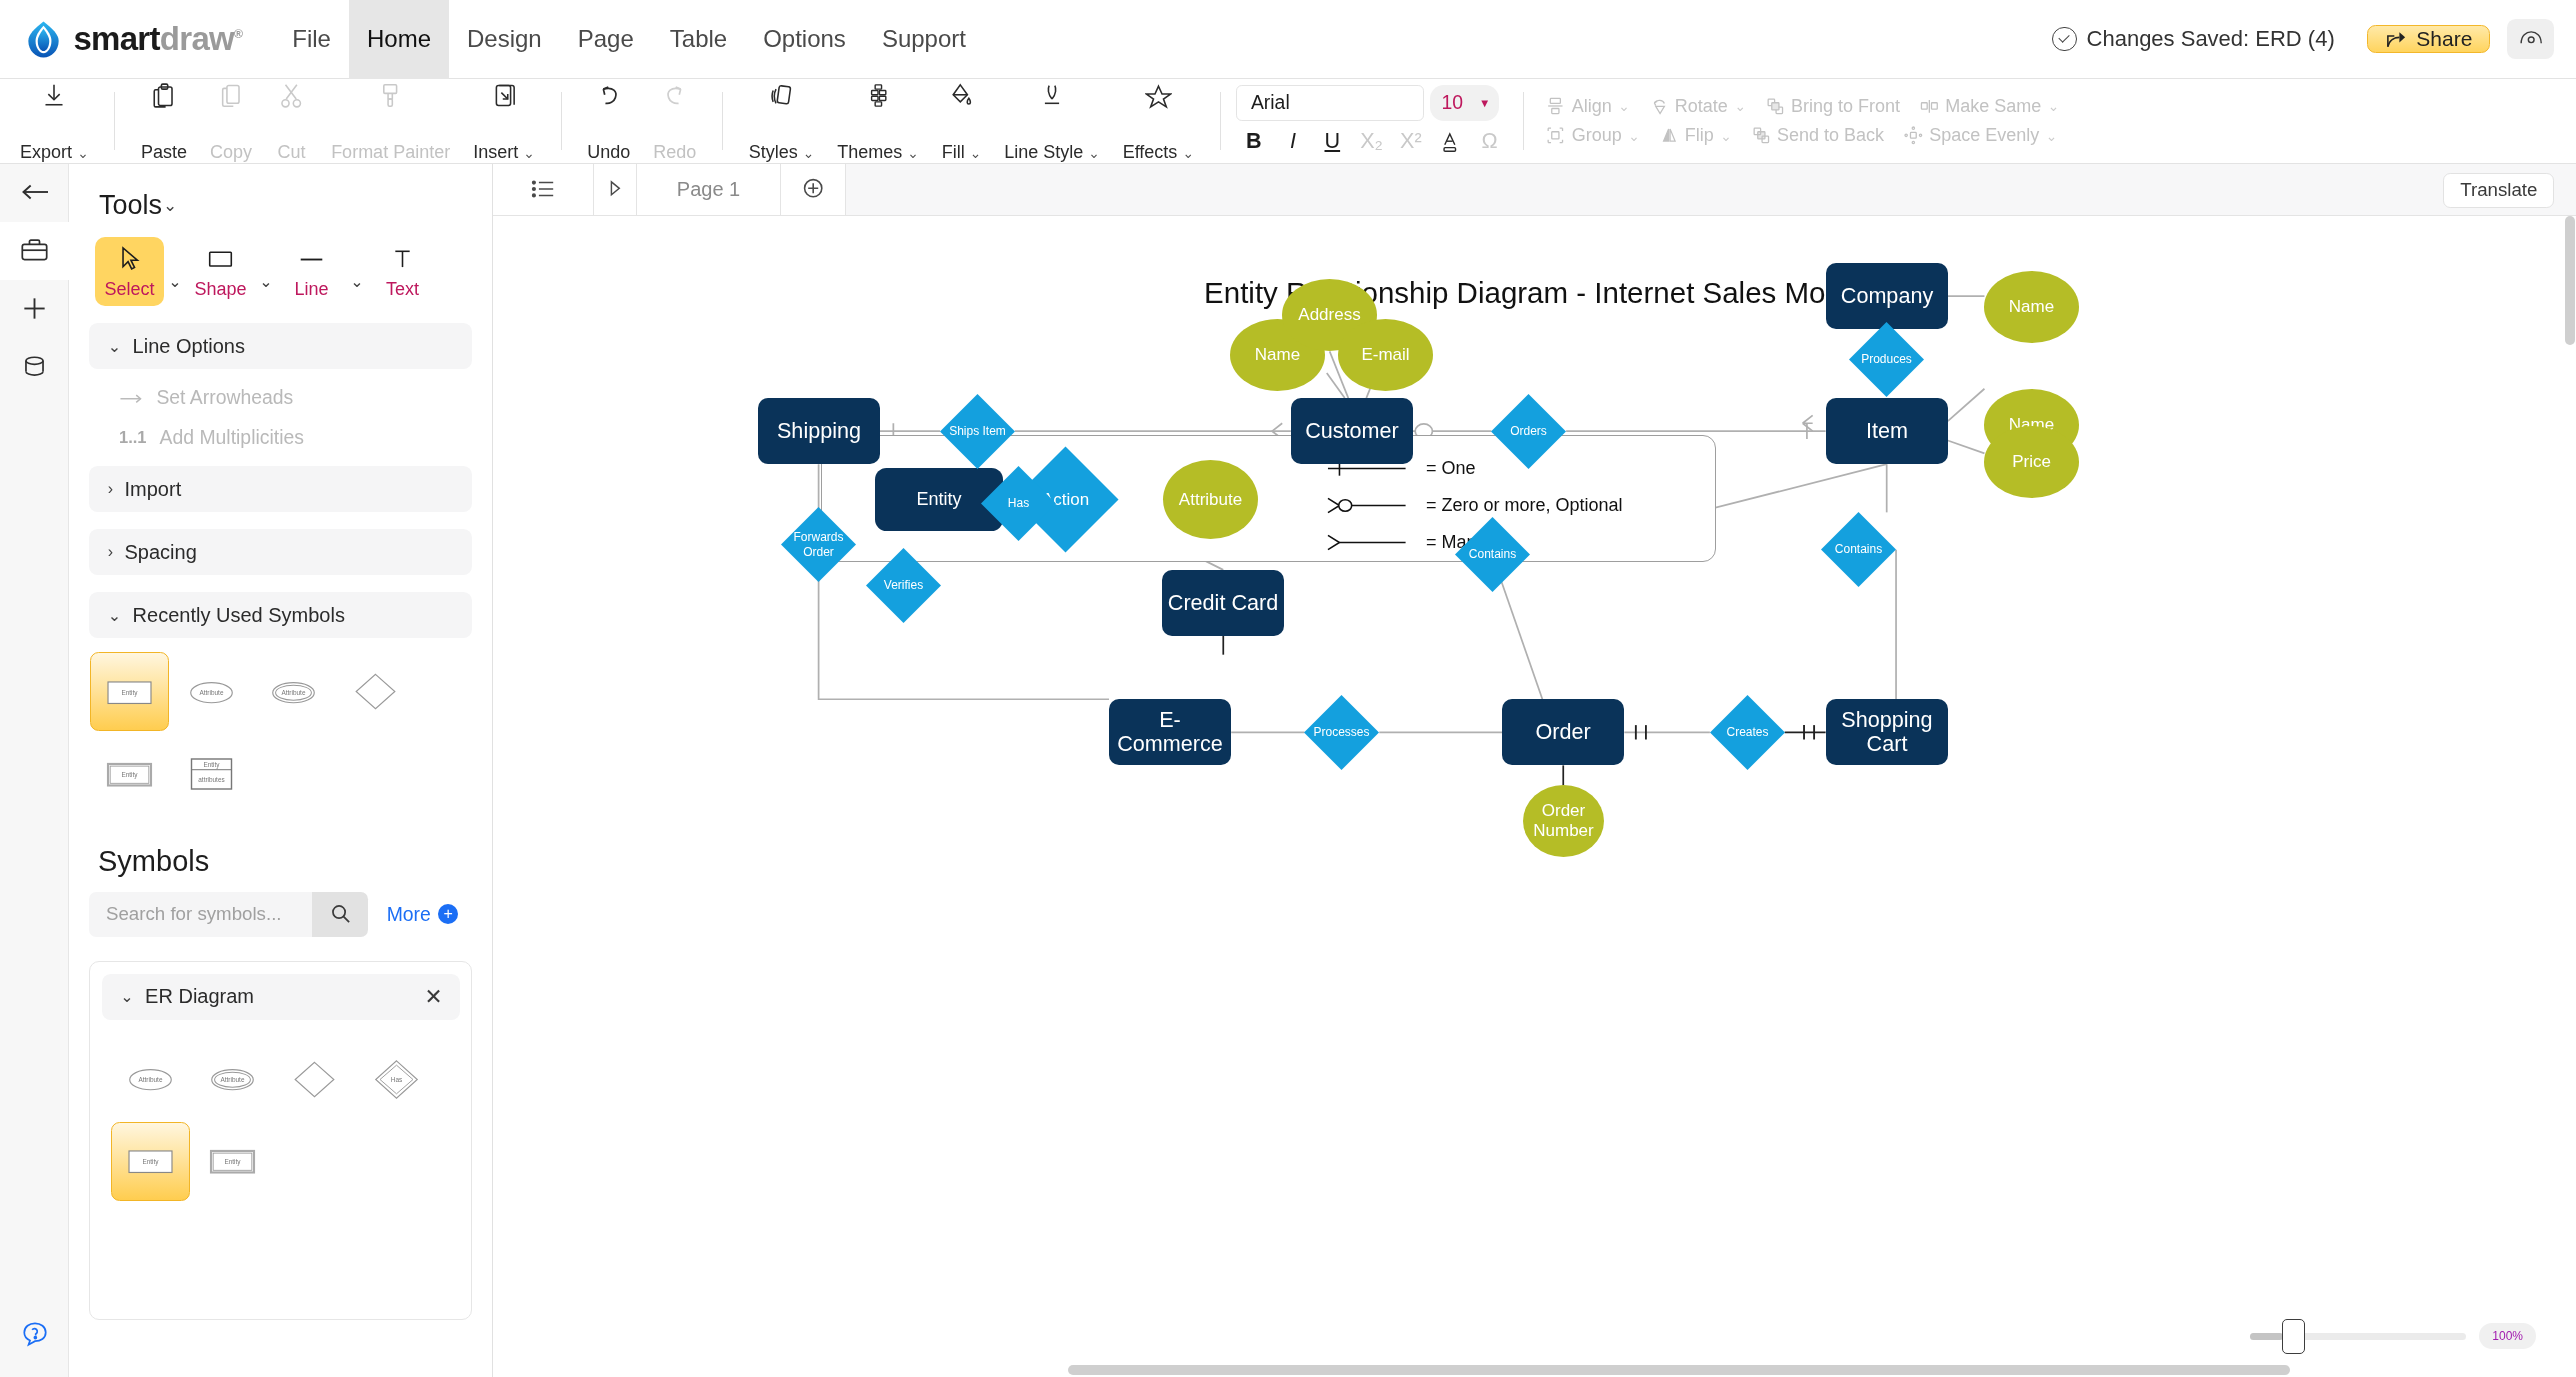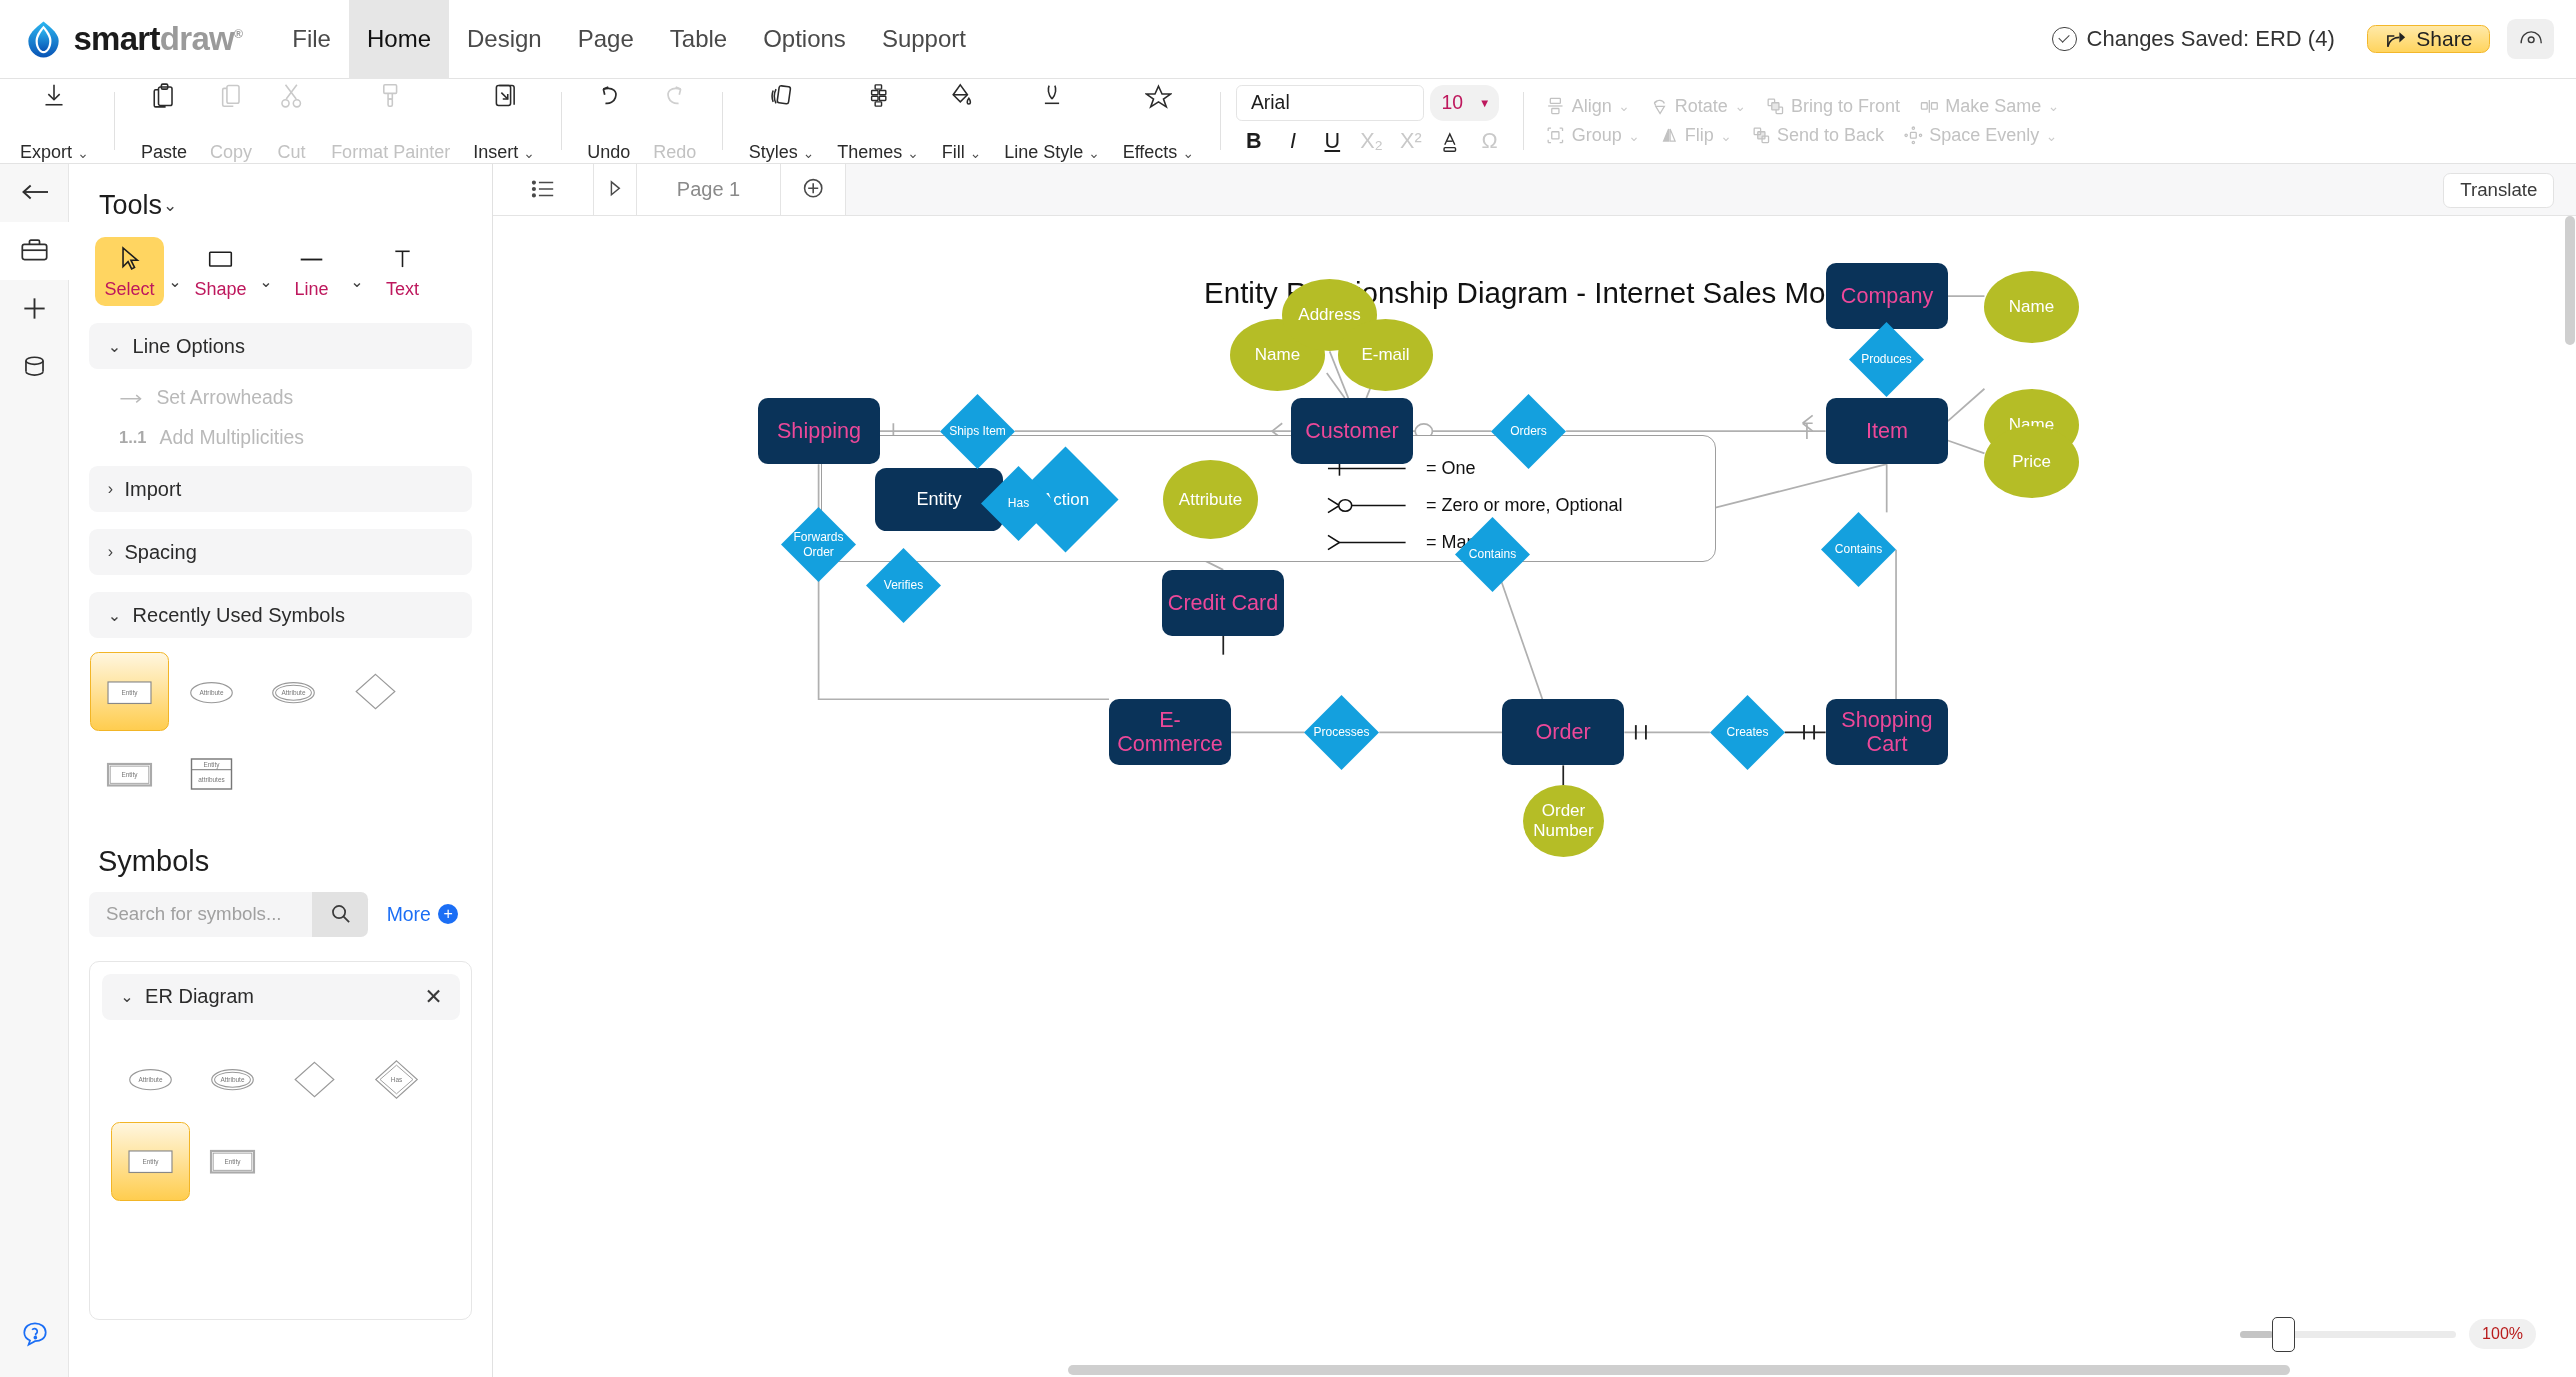--- a/index.html
+++ b/index.html
@@ -190,21 +190,21 @@
     position: absolute; right: 40px; bottom: 29px; display: flex; align-items: center;
   }
   .zoom-track { width: 216px; height: 7.2px; background: #ebebeb; border-radius: 3.6px; position: relative; }
   .zoom-track .filled { position: absolute; left:0; top:0; height:7.2px; width: 33px; background:#c4c4c4; border-radius:3.6px;}
   .zoom-thumb {
     position: absolute; left: 32px; top: -13.7px; width: 23px; height: 35px;
     background: #fff; border: 1.8px solid #3d3d3d; border-radius: 5px;
   }
   .zoom-label {
     margin-left: 13px; background: #f0f0f0; border-radius: 17px; padding: 5.8px 13px;
-    font-size: 16px; color: #b91c1c;
+    font-size: 12px; color: #a21caf;
   }
 
   
   .diagram { position: absolute; left: 0; top: 0; width: 2083px; height: 1162px; }
   .d-title {
     position: absolute; left: 0; top: 60px; width: 2083px; text-align: center;
     font-size: 29.5px; color: #111;
   }
   .legend-box {
     position: absolute; left: 328px; top: 219px; width: 895px; height: 127px;
@@ -228,21 +228,21 @@
     background: #b5bd26; border-radius: 50%; color: #fff; font-size: 17px;
     display: flex; align-items: center; justify-content: center;
   }
   .lg-rows { position: absolute; left: 503px; top: 17px; }
   .lg-row { display: flex; align-items: center; height: 30px; margin-bottom: 7.2px; }
   .lg-row .sym { width: 85px; height: 23px; position: relative; }
   .lg-row .txt { font-size: 18px; color: #111; margin-left: 16px; }
 
   .node { position: absolute; }
   .entity {
-    background: #0a3359; border-radius: 10px; color: #ec4899;
+    background: #0a3359; border-radius: 10px; color: #ffffff;
     display: flex; align-items: center; justify-content: center; text-align: center;
     font-size: 21.6px; line-height: 1.12;
   }
   .action-wrap { position: absolute; }
   .action-shape { position: absolute; left: 0; top: 0; width: 100%; height: 100%; }
   .action-lbl {
     position: absolute; left: 0; top: 0; width: 100%; height: 100%;
     display: flex; align-items: center; justify-content: center; color: #fff;
     font-size: 12px; text-align: center; line-height: 1.18;
   }

